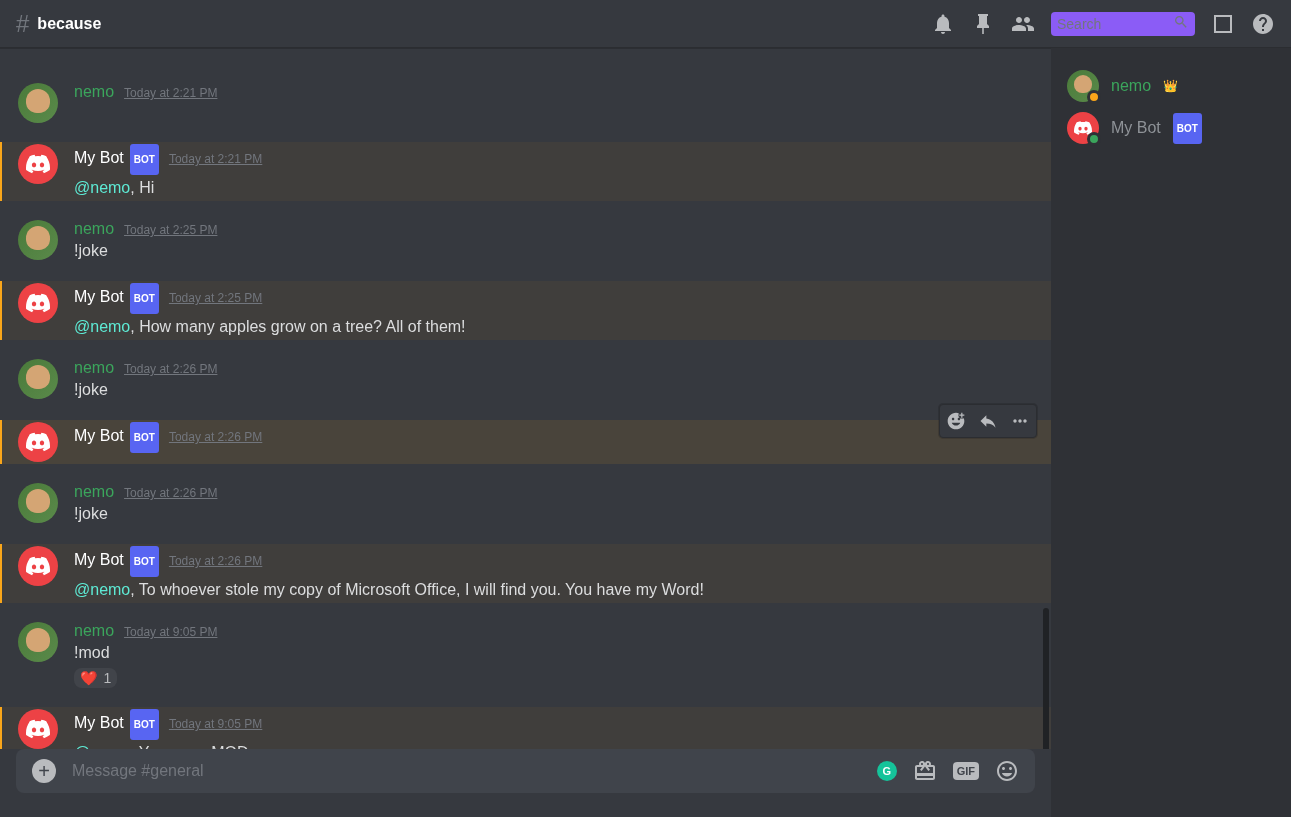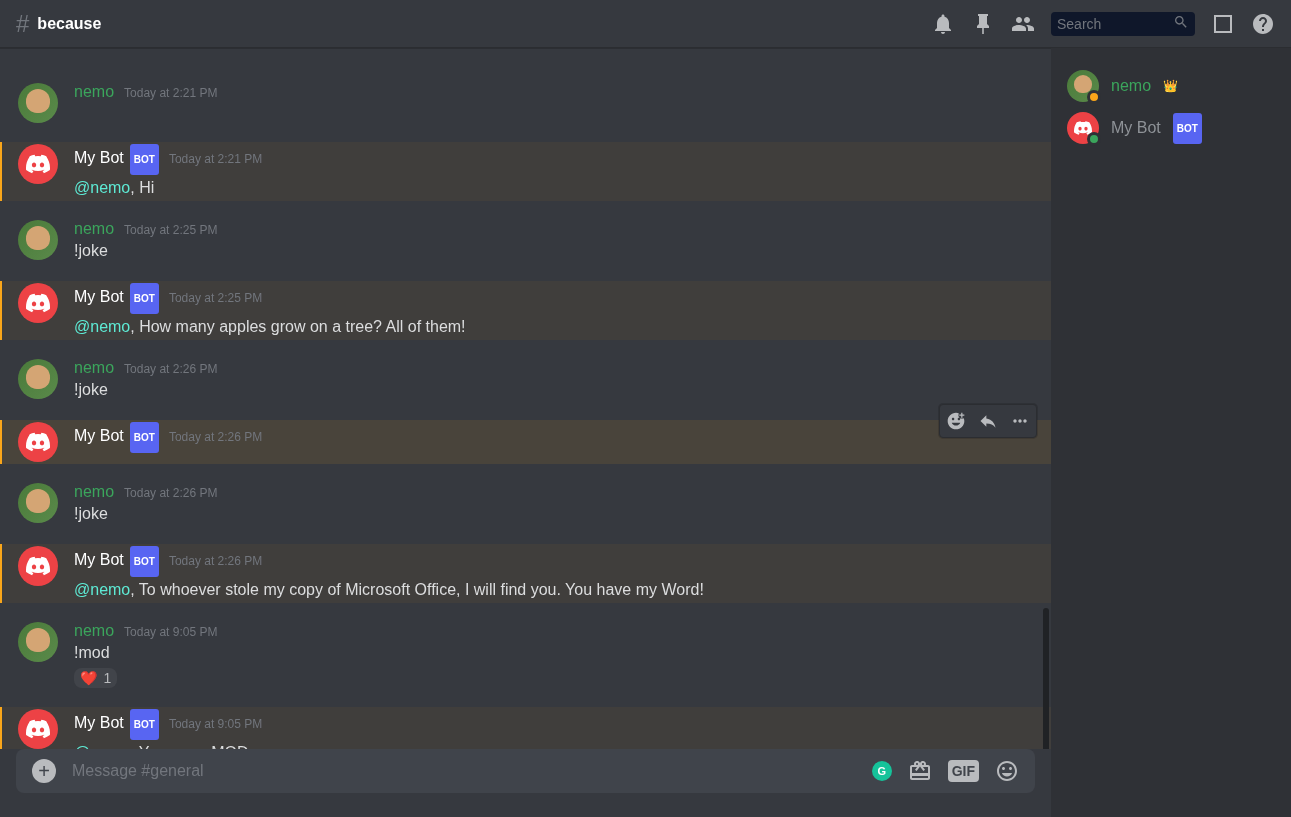--- a/index.html
+++ b/index.html
@@ -31,21 +31,21 @@
 .channel-name {
   color: #fff;
   font-weight: 600;
   font-size: 16px;
 }
 .header-spacer { flex: 1; }
 .header-icons { display: flex; align-items: center; gap: 16px; }
 .header-icon { color: #b9bbbe; cursor: pointer; display: flex; align-items: center; }
 .header-icon svg { width: 24px; height: 24px; }
 .search-box {
-  background: #0f172a;
+  background: #8b5cf6;
   border-radius: 4px;
   padding: 2px 6px;
   display: flex;
   align-items: center;
   width: 144px;
   height: 24px;
 }
 .search-input {
   background: transparent;
   border: none;
@@ -110,21 +110,21 @@
 .bot-tag {
   background: #5865f2;
   color: #fff;
   font-size: 10px;
   font-weight: 600;
   padding: 9px 4px;
   border-radius: 3px;
   text-transform: uppercase;
   line-height: 1.3;
 }
-.timestamp { color: #72767d; font-size: 12px; margin-left: 4px; }
+.timestamp { color: #72767d; font-size: 12px; margin-left: 4px; text-decoration: underline; }
 .msg-content { font-size: 16px; line-height: 1.375; color: #dcddde; }
 .mention-link { color: #5eead4; cursor: pointer; }
 .reaction-row { display: flex; margin-top: 4px; }
 .reaction {
   background: rgba(255,255,255,0.06);
   border-radius: 8px;
   padding: 2px 6px;
   display: flex;
   align-items: center;
   gap: 6px;
@@ -191,21 +191,21 @@
   display: flex;
   align-items: center;
   justify-content: center;
   color: #fff;
   font-size: 11px;
   font-weight: bold;
 }
 .gif-box {
   background: #b9bbbe;
   color: #40444b;
-  font-size: 14px;
+  font-size: 11px;
   font-weight: 700;
   padding: 3px 4px;
   border-radius: 4px;
 }
 .members-sidebar {
   width: 240px;
   background: #2f3136;
   padding: 16px 8px;
   overflow-y: auto;
 }

